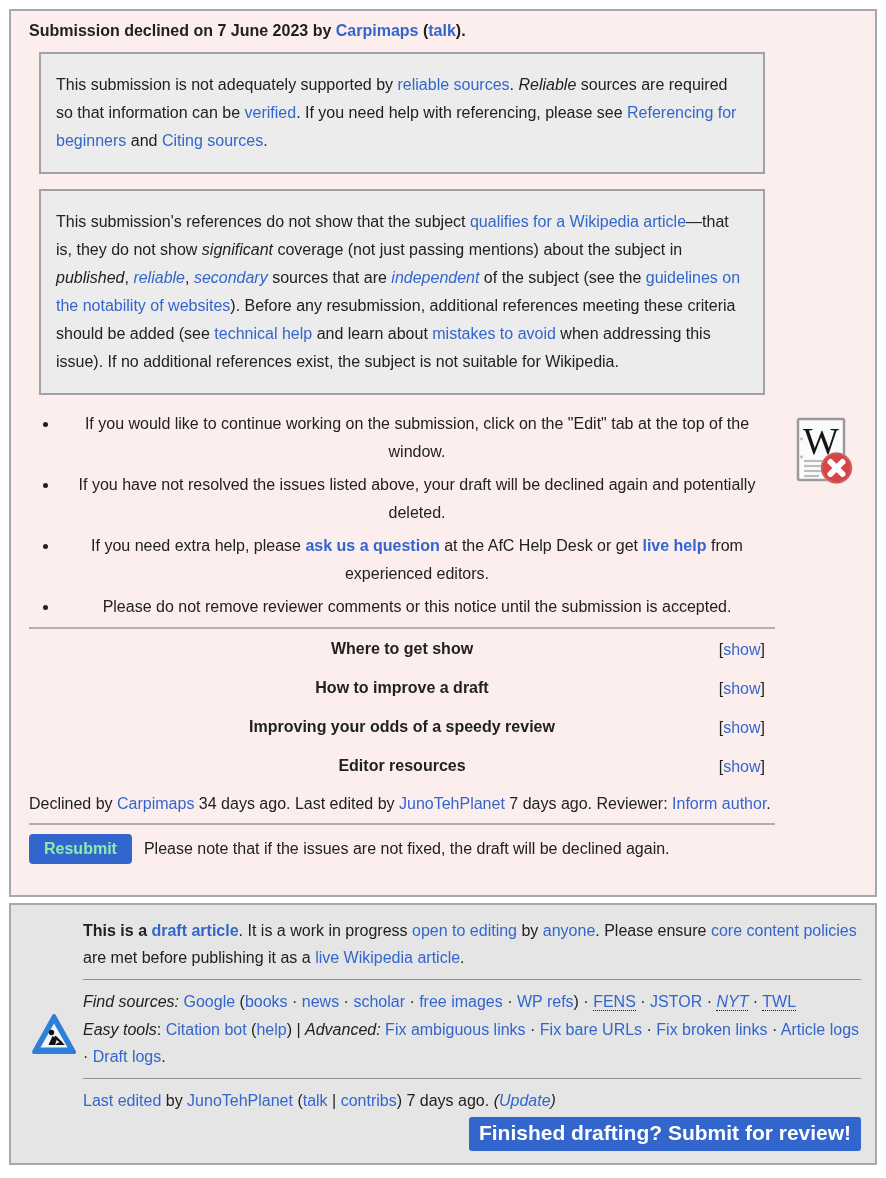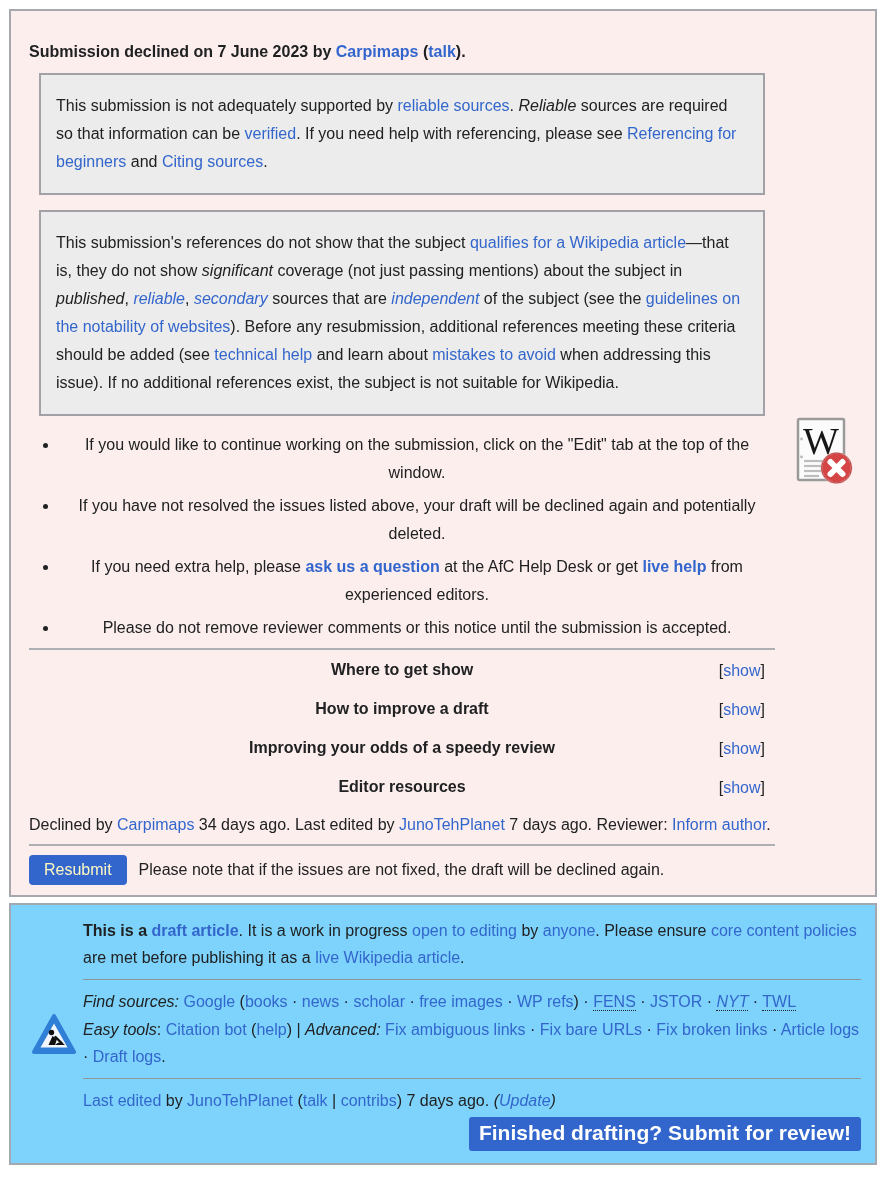--- a/index.html
+++ b/index.html
@@ -23,56 +23,56 @@
   .seg-il { color:#3366cc; font-style:italic; }
   .seg-ul { color:#3366cc; border-bottom:1px dotted #202122; }
   .seg-uil{ color:#3366cc; font-style:italic; border-bottom:1px dotted #202122; }
 
   
   .declined-box {
     position:relative;
     height:888px;
     border:2px solid #a7a8ab;
     background:#fdeeee;
-    padding:28px 16px 8px 18px;
+    padding:7px 16px 8px 18px;
     overflow:hidden;
   }
   .main-col { width:746px; }
   .heading { font-weight:700; line-height:1.4; margin:2px 0 10px 0; }
   .reason-box {
     border:2px solid #a2a2a6;
     background:#ececec;
     margin:0 10px 15px 10px;
     padding:17px 15px;
     line-height:1.75;
   }
   .advice-list { margin:14px 0 6px 0; padding-left:30px;text-align:center; }
   .advice-list li { margin-bottom:5px; line-height:1.75; color:#202122; }
   .divider  { border-top:2px solid #aeb0b4; margin:5px 0 0 0; height:0; }
   .thin-divider { border-top:1px solid #909498; margin:8px 0; height:0; }
   .collapse-row { position:relative; text-align:center; font-weight:700; padding:11px 0 10px 0; }
   .show-link { position:absolute; right:10px; top:12px; font-weight:400; }
   .status-line { margin:5px 0 0 0; line-height:1.75; }
   .resubmit-row { display:flex; align-items:center; margin-top:9px; }
   .resubmit-btn {
-    background:#3366cc; color:#fef9c3;
+    background:#3366cc; color:#86efac;
     font-family:"Liberation Sans", sans-serif;
-    font-weight:400; font-size:16px;
+    font-weight:700; font-size:16px;
     border:none; border-radius:4px;
     padding:6px 15px; cursor:pointer;
   }
   .resubmit-note { margin-left:12px; }
   .wp-declined-icon { position:absolute; top:406px; right:20px; }
 
   
   .draft-box {
     margin-top:6px;
     height:262px;
     border:2px solid #a2a9b1;
-    background:#7dd3fc;
+    background:#e5e5e5;
     padding:8px 14px 4px 14px;
     display:flex;
     overflow:hidden;
   }
   .icon-col { width:58px; flex:0 0 58px; display:flex; align-items:center; justify-content:center; }
   .text-col { flex:1; }
   .draft-intro { margin:4px 0 0 0; line-height:1.7; }
   .tools-line { margin:0; line-height:1.7; }
   .last-edited-row { margin:4px 0 2px 0; line-height:1.7; }
   .submit-review-btn {

